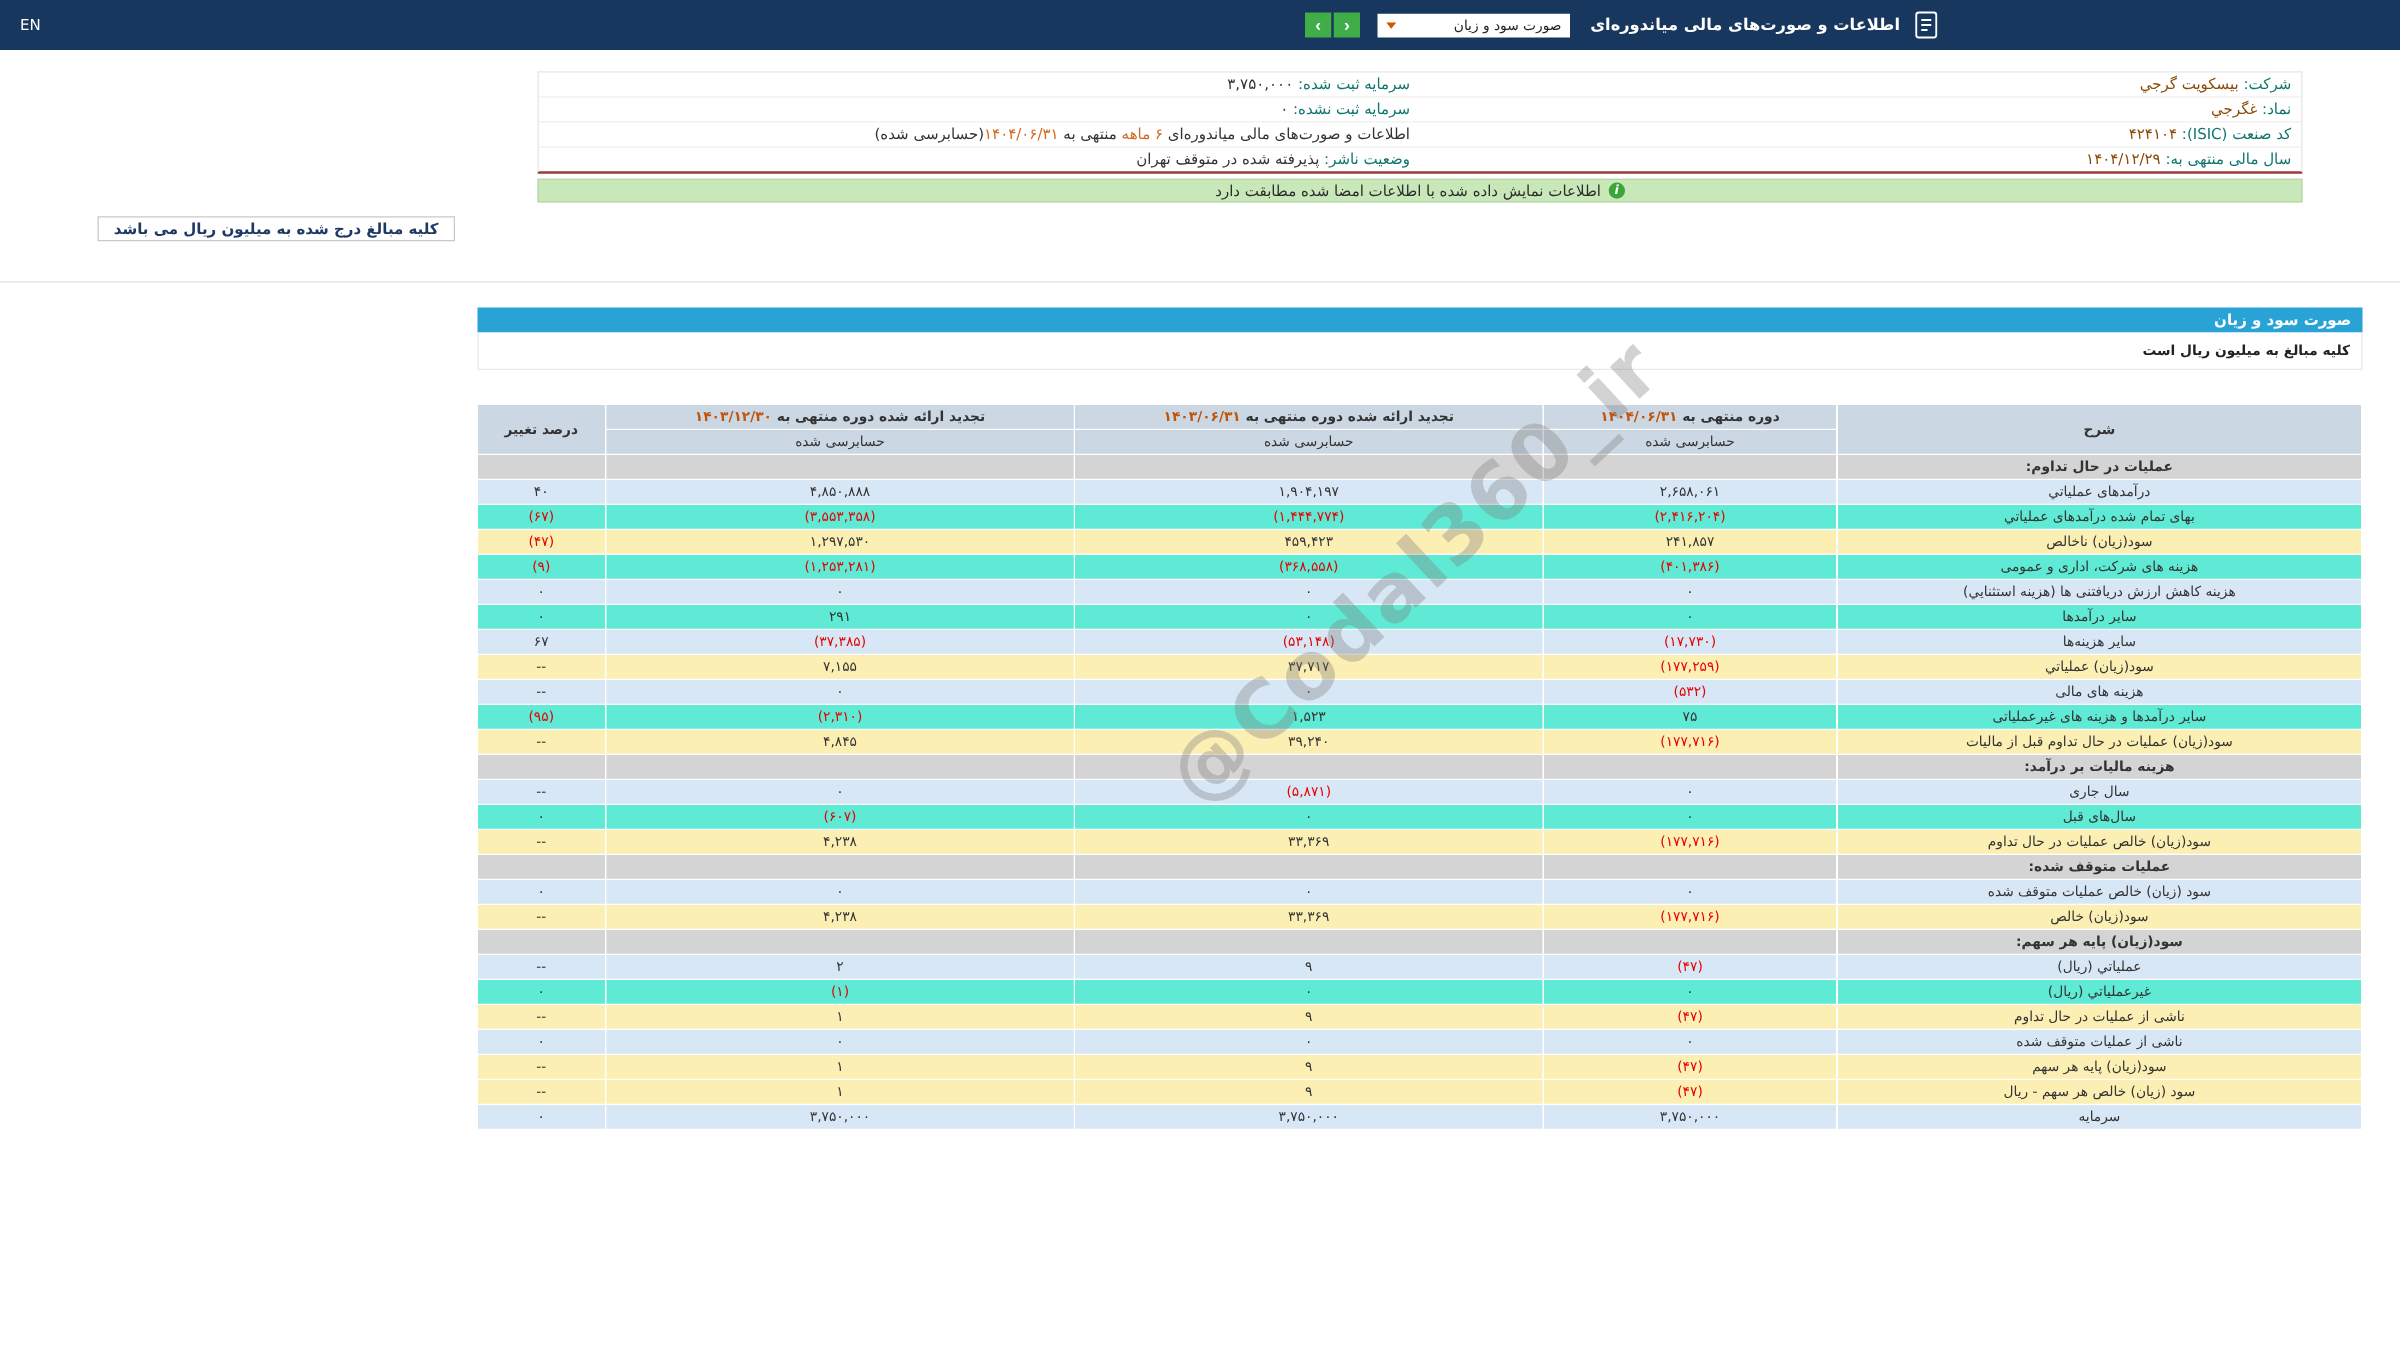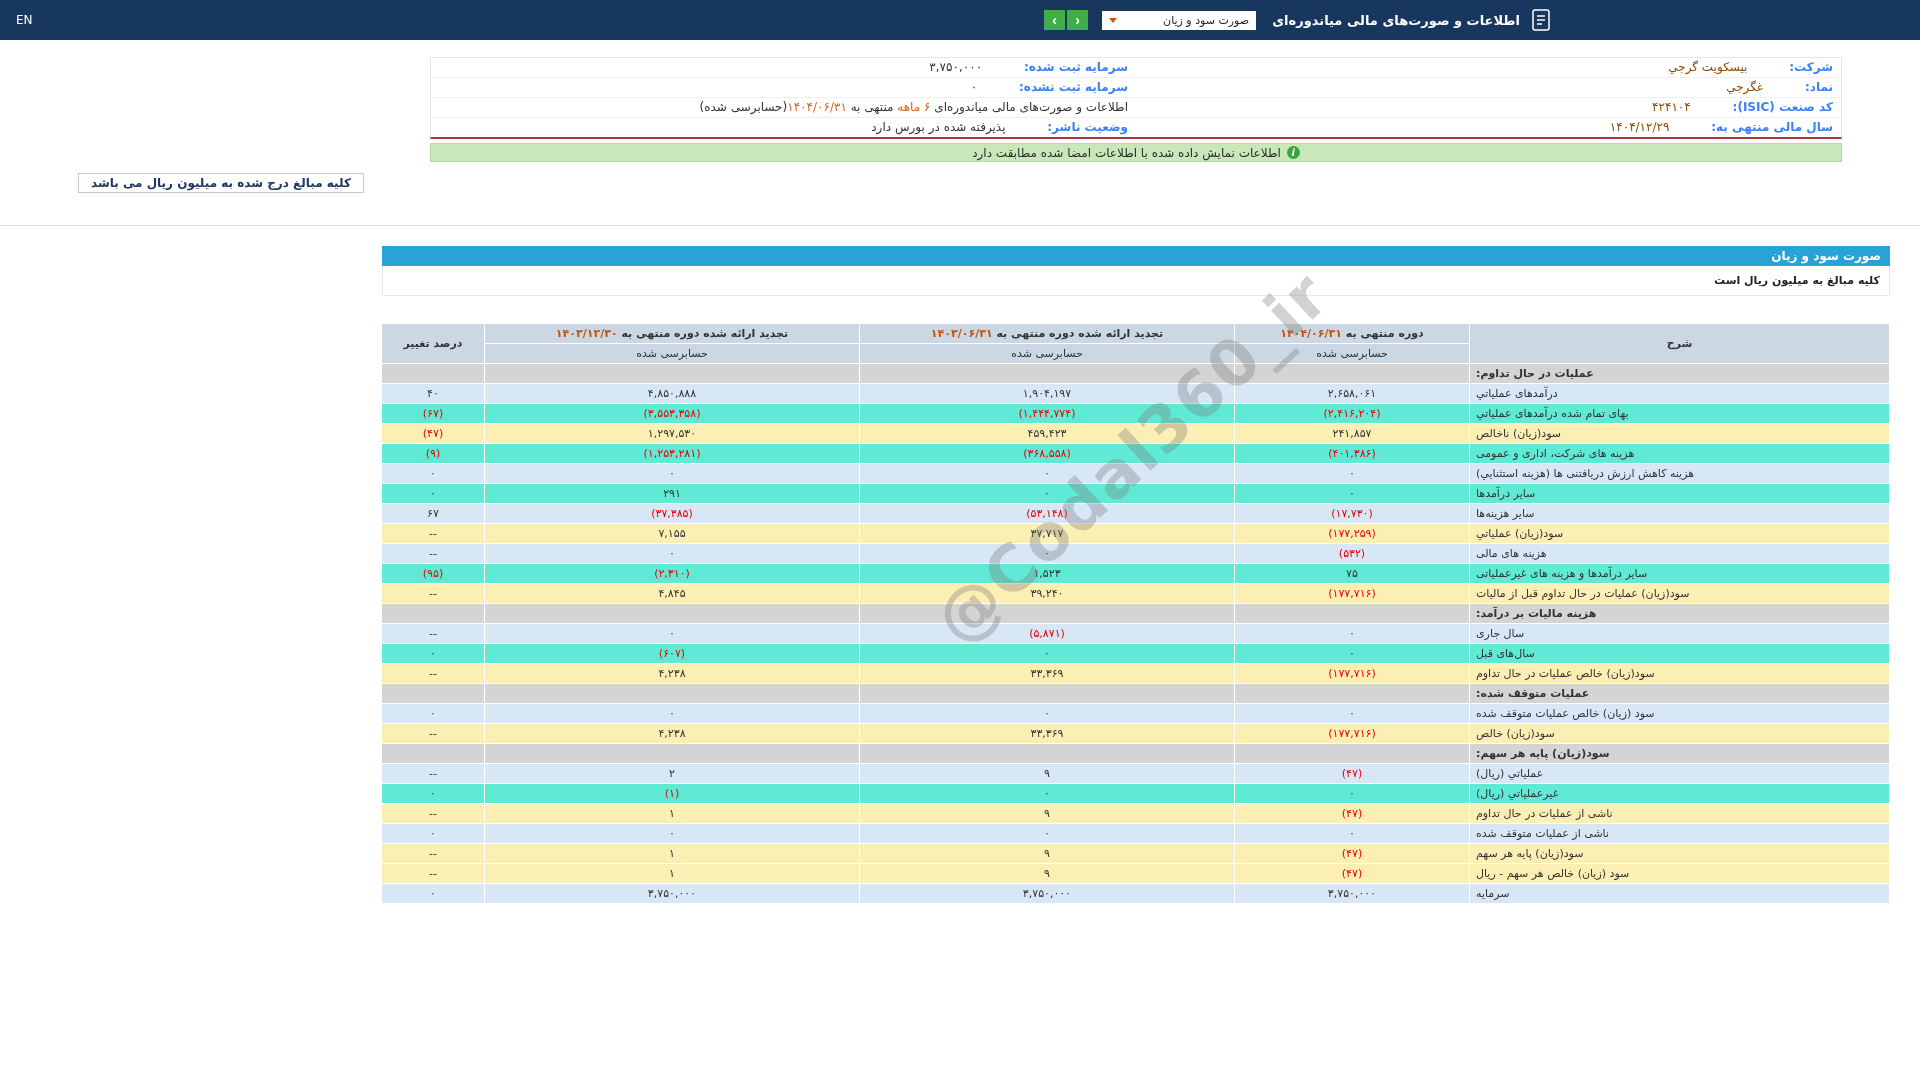--- a/index.html
+++ b/index.html
@@ -41,21 +41,21 @@
 
   
   .info-panel {
     width: 1412px; margin: 17px 78px 0;
     border: 1px solid #e6e6e6; border-bottom: 2px solid #9e3b3b;
     font-size: 12px; background: #fff;
   }
   .info-row { display: flex; border-bottom: 1px solid #f0f0f0; }
   .info-row:last-child { border-bottom: none; }
   .info-cell { width: 50%; padding: 2px 8px; line-height: 15px; white-space: nowrap; }
-  .info-label { font-weight: bold; color: #3b82f6; margin-left: 38px; }
+  .info-label { font-weight: normal; color: #0f766e; }
   .val-brown { color: #8a4b08; }
   .val-dark { color: #333; }
   .txt-orange { color: #d2691e; }
 
   
   .signed-banner {
     width: 1412px; margin: 4px 78px 0; background: #c9e8ba; border: 1px solid #b5d8a4;
     height: 19px; display: flex; align-items: center; justify-content: center;
     gap: 6px; font-size: 12px; color: #2c2c2c;
   }
@@ -85,21 +85,21 @@
     padding: 8px 9px; font-size: 11px; font-weight: bold; color: #222;
   }
 
   .table-wrap { position: relative; margin-top: 27px; }
 
   table.fin { border-collapse: collapse; width: 1508px; table-layout: fixed; font-size: 11px; }
   table.fin th, table.fin td { border: 1px solid #fff; padding: 2px 6px; height: 20px; overflow: hidden; }
   table.fin thead th { background: #cbd7e2; color: #333; text-align: center; font-weight: bold; }
   table.fin thead th.audited { font-weight: normal; }
   .h-date { color: #c0550a; text-align: right; }
-  td.desc { text-align: left; padding-right: 8px; }
+  td.desc { text-align: center; padding-right: 8px; }
   td.num { text-align: center; direction: ltr; }
   .neg { color: #e60000; }
   .row-blue td { background: #d8e7f6; }
   .row-white td { background: #5eead4; }
   .row-yellow td { background: #fcefb4; }
   .row-section td { background: #d4d4d4; font-weight: bold; }
 
   .watermark {
     position: absolute; left: 440px; top: 50px; width: 620px; height: 170px;
     display: flex; align-items: center; justify-content: center;
@@ -169,21 +169,21 @@
         <span class="val-dark">اطلاعات و صورت‌های مالی میاندوره‌ای </span><span class="txt-orange">۶ ماهه</span><span class="val-dark"> منتهی به </span><span class="txt-orange">۱۴۰۴/۰۶/۳۱</span><span class="val-dark">(حسابرسی شده)</span>
       </div>
     </div>
     <div class="info-row">
       <div class="info-cell">
         <span class="info-label">سال مالی منتهی به:</span>
         <span class="val-brown">۱۴۰۴/۱۲/۲۹</span>
       </div>
       <div class="info-cell">
         <span class="info-label">وضعیت ناشر:</span>
-        <span class="val-dark">پذیرفته شده در بورس دارد</span>
+        <span class="val-dark">پذیرفته شده در متوقف تهران</span>
       </div>
     </div>
   </section>
 
   <div class="signed-banner">
     <span class="info-icon">i</span>
     <span>اطلاعات نمایش داده شده با اطلاعات امضا شده مطابقت دارد</span>
   </div>
 
   <div class="amounts-note">کلیه مبالغ درج شده به میلیون ریال می باشد</div>

